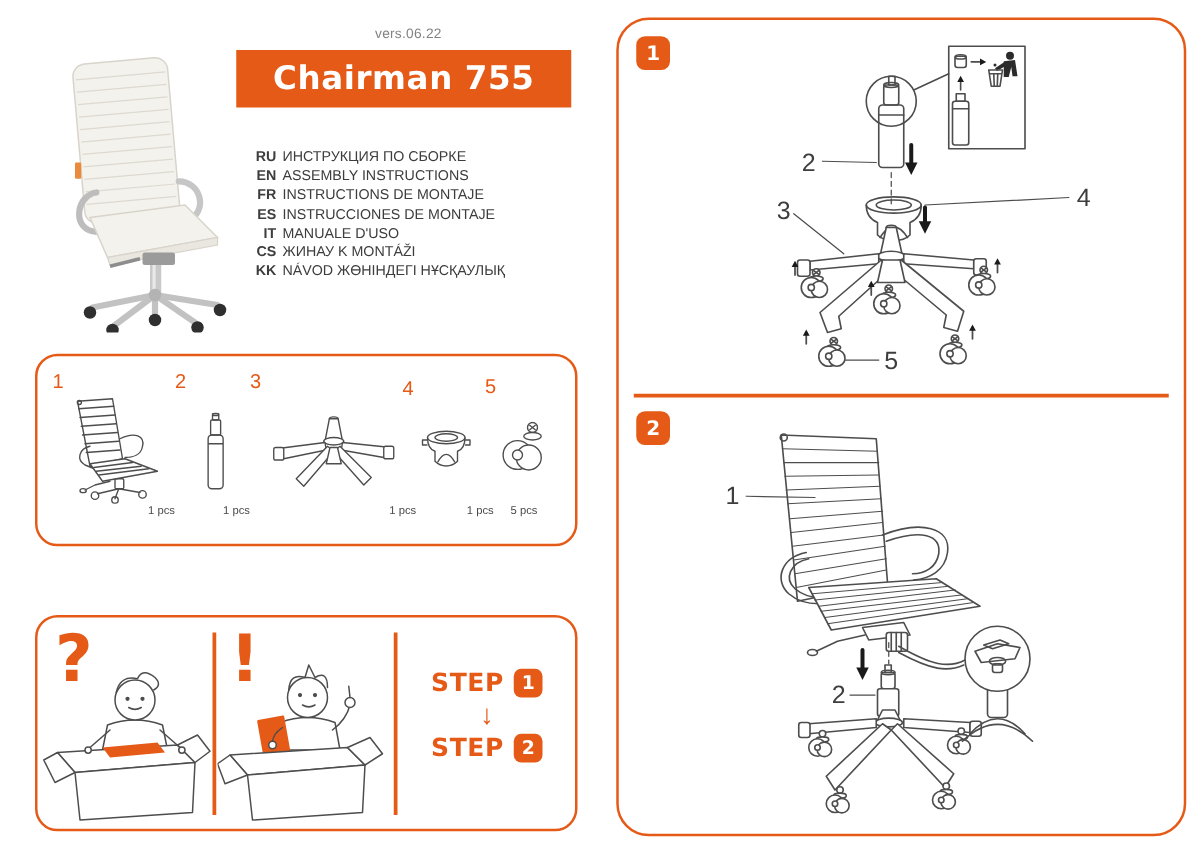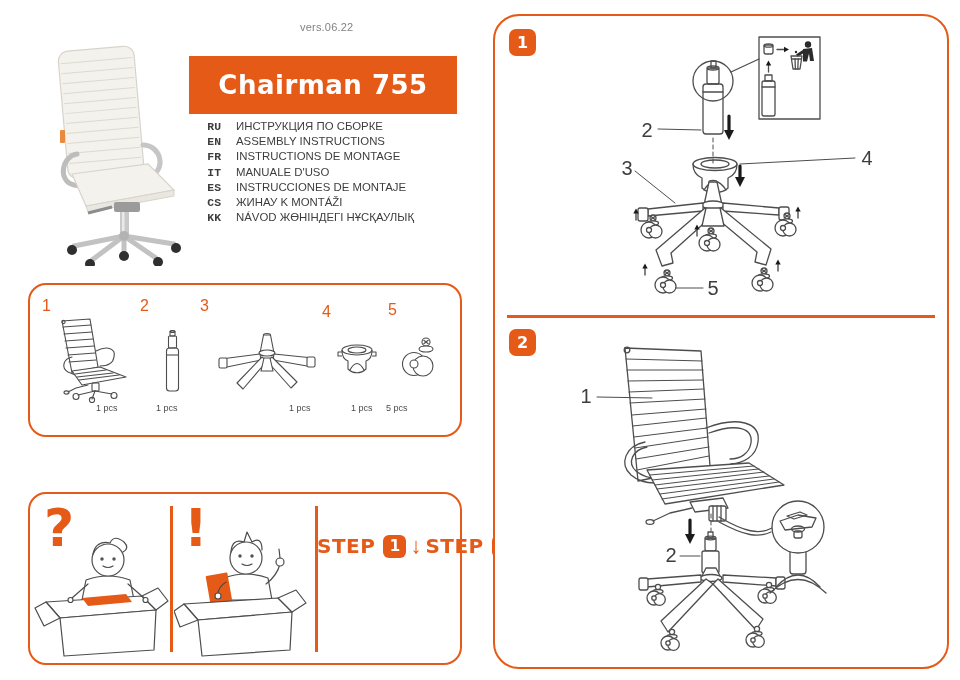--- a/index.html
+++ b/index.html
@@ -1,31 +1,31 @@
 <!DOCTYPE html>
 <html><head>
 <meta charset="utf-8">
 <style>
   html,body{margin:0;padding:0;background:#fff;}
   .page{position:relative;width:960px;height:680px;background:#fff;font-family:"Liberation Sans",sans-serif;overflow:hidden;}
   .version{position:absolute;left:300px;top:21px;width:158px;font-size:11px;color:#828282;letter-spacing:.2px;}
-  .banner{position:absolute;left:189px;top:56px;width:268px;height:58px;background:#e55a17;display:flex;align-items:center;justify-content:center;}
+  .banner{position:absolute;left:189px;top:40px;width:268px;height:46px;background:#e55a17;display:flex;align-items:center;justify-content:center;}
   .banner span{font-family:"DejaVu Sans",sans-serif;font-weight:bold;font-size:26px;color:#fff;letter-spacing:.5px;}
   .langs{position:absolute;left:197px;top:120px;}
   .lang-row{display:flex;align-items:baseline;height:15.2px;font-size:11.4px;color:#3d3d3d;}
-  .lang-row .code{display:inline-block;width:24px;text-align:right;font-weight:bold;font-family:Liberation Mono, monospace;}
-  .lang-row .lbl{margin-left:15px;white-space:nowrap;}
+  .lang-row .code{display:inline-block;width:24px;text-align:right;font-weight:bold;}
+  .lang-row .lbl{margin-left:5px;white-space:nowrap;}
   .box{position:absolute;border:2.5px solid #e55a17;border-radius:18px;background:#fff;box-sizing:border-box;}
   .parts-box{left:28px;top:283px;width:434px;height:154px;}
   .info-box{left:28px;top:492px;width:434px;height:173px;}
   .part-num{position:absolute;font-size:16px;color:#e55a17;}
-  .qty{position:absolute;width:44px;text-align:left;font-size:9px;color:#4a4a4a;}
+  .qty{position:absolute;width:44px;text-align:right;font-size:9px;color:#4a4a4a;}
   .vdiv{position:absolute;top:12px;width:2.5px;height:146px;background:#e55a17;}
   .bigmark{position:absolute;font-family:"DejaVu Sans",sans-serif;font-weight:bold;font-size:52px;color:#e55a17;line-height:1;}
-  .steps{position:absolute;left:287px;top:40px;width:145px;display:flex;flex-direction:row;align-items:center;gap:4px;}
+  .steps{position:absolute;left:287px;top:40px;width:145px;display:flex;flex-direction:column;align-items:center;gap:4px;}
   .step-row{display:flex;align-items:center;gap:8px;}
   .step-word{font-family:"DejaVu Sans",sans-serif;font-weight:bold;font-size:20px;color:#e55a17;letter-spacing:.5px;}
   .step-sq{width:23px;height:23px;border-radius:6px;background:#e55a17;color:#fff;font-family:"DejaVu Sans",sans-serif;font-weight:bold;font-size:15px;line-height:23px;text-align:center;}
   .step-arrow{font-size:22px;color:#e55a17;font-weight:bold;line-height:1;margin:-1px 0;}
   .panel{position:absolute;left:493px;top:14px;width:456px;height:655px;border:2.5px solid #e55a17;border-radius:26px;box-sizing:border-box;background:#fff;}
   .badge{position:absolute;left:14px;width:27px;height:27px;border-radius:7px;background:#e55a17;color:#fff;font-family:"DejaVu Sans",sans-serif;font-weight:bold;font-size:16px;line-height:27px;text-align:center;}
   .hdiv{position:absolute;left:12px;top:299px;width:428px;height:2.5px;background:#e55a17;}
   svg{position:absolute;}
   svg text{font-family:"Liberation Sans",sans-serif;fill:#3d3d3d;}
   .dlabel{font-size:20px;}
@@ -88,29 +88,29 @@
     <div class="lang-row">
         <span class="code">RU</span>
         <span class="lbl">ИНСТРУКЦИЯ ПО СБОРКЕ</span>
       </div>
     <div class="lang-row">
         <span class="code">EN</span>
         <span class="lbl">ASSEMBLY INSTRUCTIONS</span>
       </div>
     <div class="lang-row">
         <span class="code">FR</span>
-        <span class="lbl">INSTRUCTIONS DE MONTAGE</span>
+        <span class="lbl">INSTRUCTIONS DE MONTAJE</span>
+      </div>
+    <div class="lang-row">
+        <span class="code">ES</span>
+        <span class="lbl">INSTRUCCIONES DE MONTAJE</span>
       </div>
     <div class="lang-row">
         <span class="code">IT</span>
         <span class="lbl">MANUALE D'USO</span>
-      </div>
-    <div class="lang-row">
-        <span class="code">ES</span>
-        <span class="lbl">INSTRUCCIONES DE MONTAJE</span>
       </div>
     <div class="lang-row">
         <span class="code">CS</span>
         <span class="lbl">ЖИНАУ K MONTÁŽI</span>
       </div>
     <div class="lang-row">
         <span class="code">KK</span>
         <span class="lbl">NÁVOD ЖӨНІНДЕГІ НҰСҚАУЛЫҚ</span>
       </div>
   </div>

